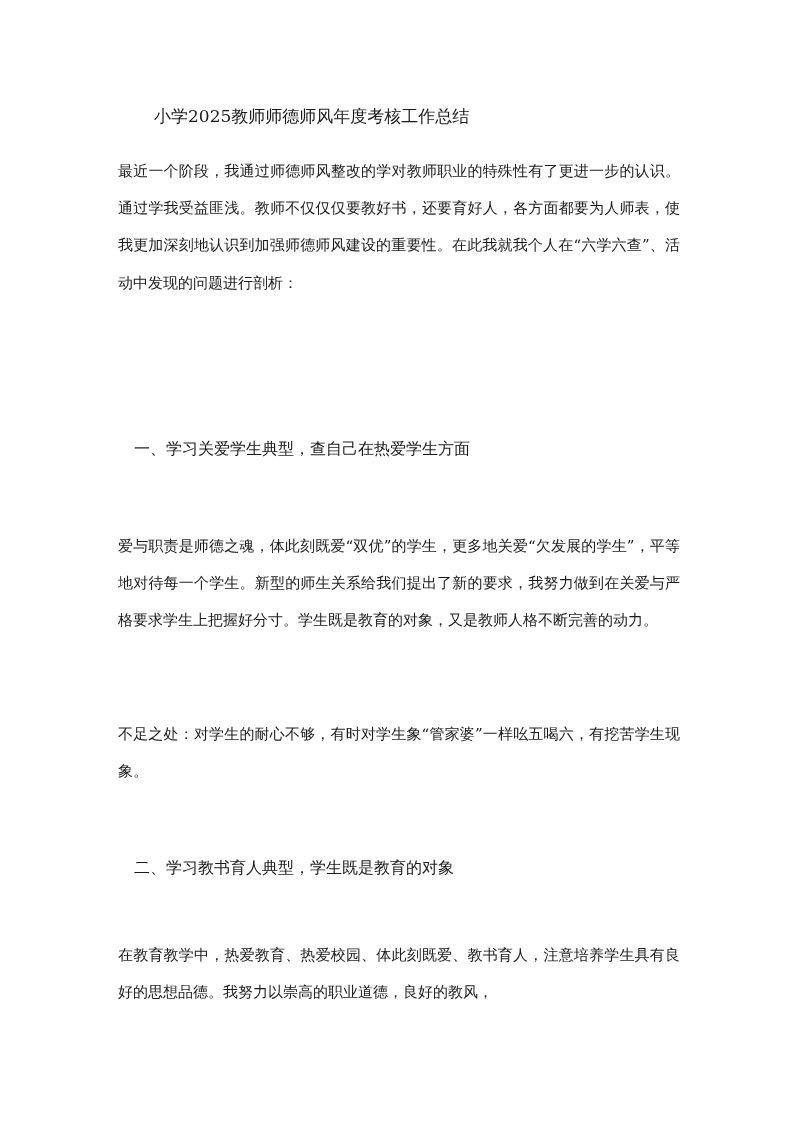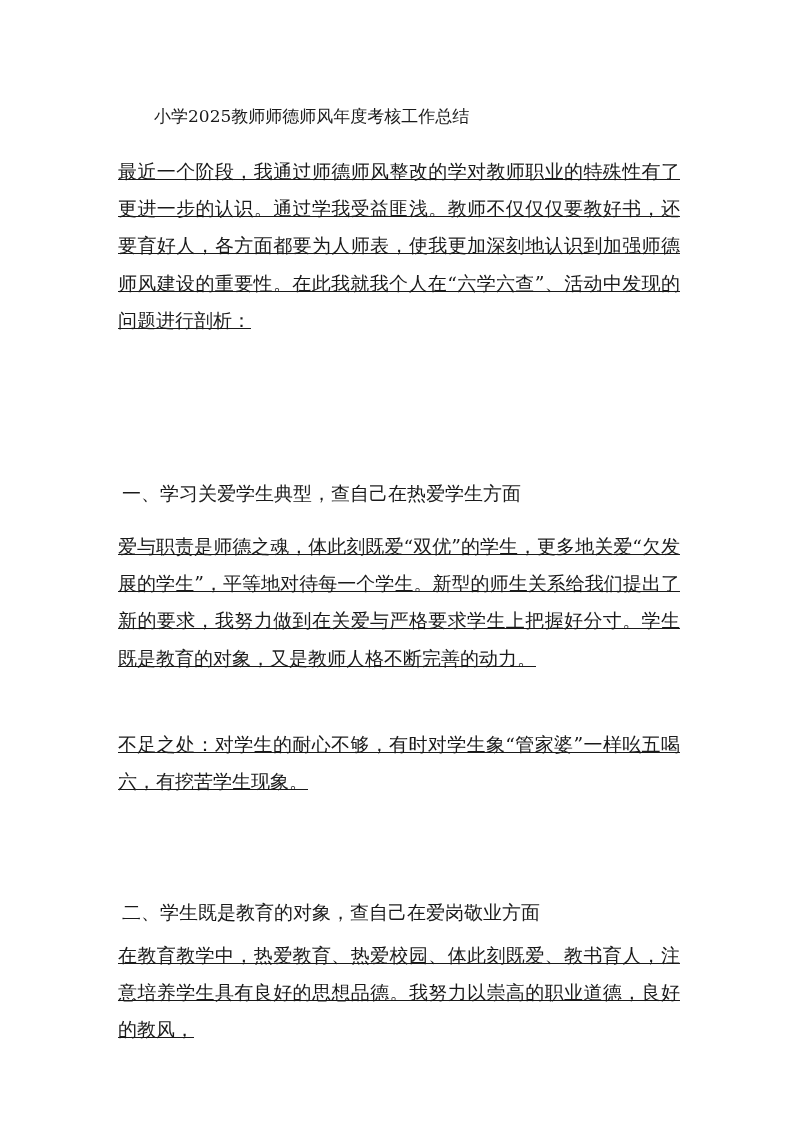--- a/index.html
+++ b/index.html
@@ -1,33 +1,33 @@
 <!DOCTYPE html>
 <html><head>
 <meta charset="utf-8">
 <style>
   html, body { margin: 0; padding: 0; background: #ffffff; }
   body { width: 793px; height: 1122px; position: relative; overflow: hidden;
          font-family: "DejaVu Serif", "Liberation Serif", serif; color: #1a1a1a; }
   .page { position: absolute; left: 118px; top: 0; width: 562px; }
   .title { position: absolute; top: 104px; left: 0; font-size: 17px; line-height: 24px; white-space: nowrap; margin-left: 36px; }
-  .para { position: absolute; left: 0; width: 562px; font-size: 19px; line-height: 37.2px;
-          text-align: justify; text-align-last: left; letter-spacing: 0px; text-decoration: underline; }
-  .heading { position: absolute; left: 4px; font-size: 19px; line-height: 24px; white-space: nowrap; margin-top: 44px; }
+  .para { position: absolute; left: 0; width: 562px; font-size: 15px; line-height: 37.2px;
+          text-align: justify; text-align-last: left; letter-spacing: 0px; }
+  .heading { position: absolute; left: 16px; font-size: 16px; line-height: 24px; white-space: nowrap; }
 </style>
 </head>
 <body>
 
 <div class="page">
   <div class="title">小学2025教师师德师风年度考核工作总结</div>
 
   <div class="para" style="top:153px;">最近一个阶段，我通过师德师风整改的学对教师职业的特殊性有了更进一步的认识。通过学我受益匪浅。教师不仅仅仅要教好书，还要育好人，各方面都要为人师表，使我更加深刻地认识到加强师德师风建设的重要性。在此我就我个人在“六学六查”、活动中发现的问题进行剖析：</div>
 
   <div class="heading" style="top:437px;">一、学习关爱学生典型，查自己在热爱学生方面</div>
 
   <div class="para" style="top:528px;">爱与职责是师德之魂，体此刻既爱“双优”的学生，更多地关爱“欠发展的学生”，平等地对待每一个学生。新型的师生关系给我们提出了新的要求，我努力做到在关爱与严格要求学生上把握好分寸。学生既是教育的对象，又是教师人格不断完善的动力。</div>
 
-  <div class="para" style="top:716px;margin-top:10px;">不足之处：对学生的耐心不够，有时对学生象“管家婆”一样吆五喝六，有挖苦学生现象。</div>
+  <div class="para" style="top:716px;">不足之处：对学生的耐心不够，有时对学生象“管家婆”一样吆五喝六，有挖苦学生现象。</div>
 
-  <div class="heading" style="top:856px;">二、学生既是教育的对象，查自己在爱岗敬业方面</div>
+  <div class="heading" style="top:856px;">二、学习教书育人典型，学生既是教育的对象</div>
 
   <div class="para" style="top:937px;">在教育教学中，热爱教育、热爱校园、体此刻既爱、教书育人，注意培养学生具有良好的思想品德。我努力以崇高的职业道德，良好的教风，</div>
 </div>
 
 </body></html>

